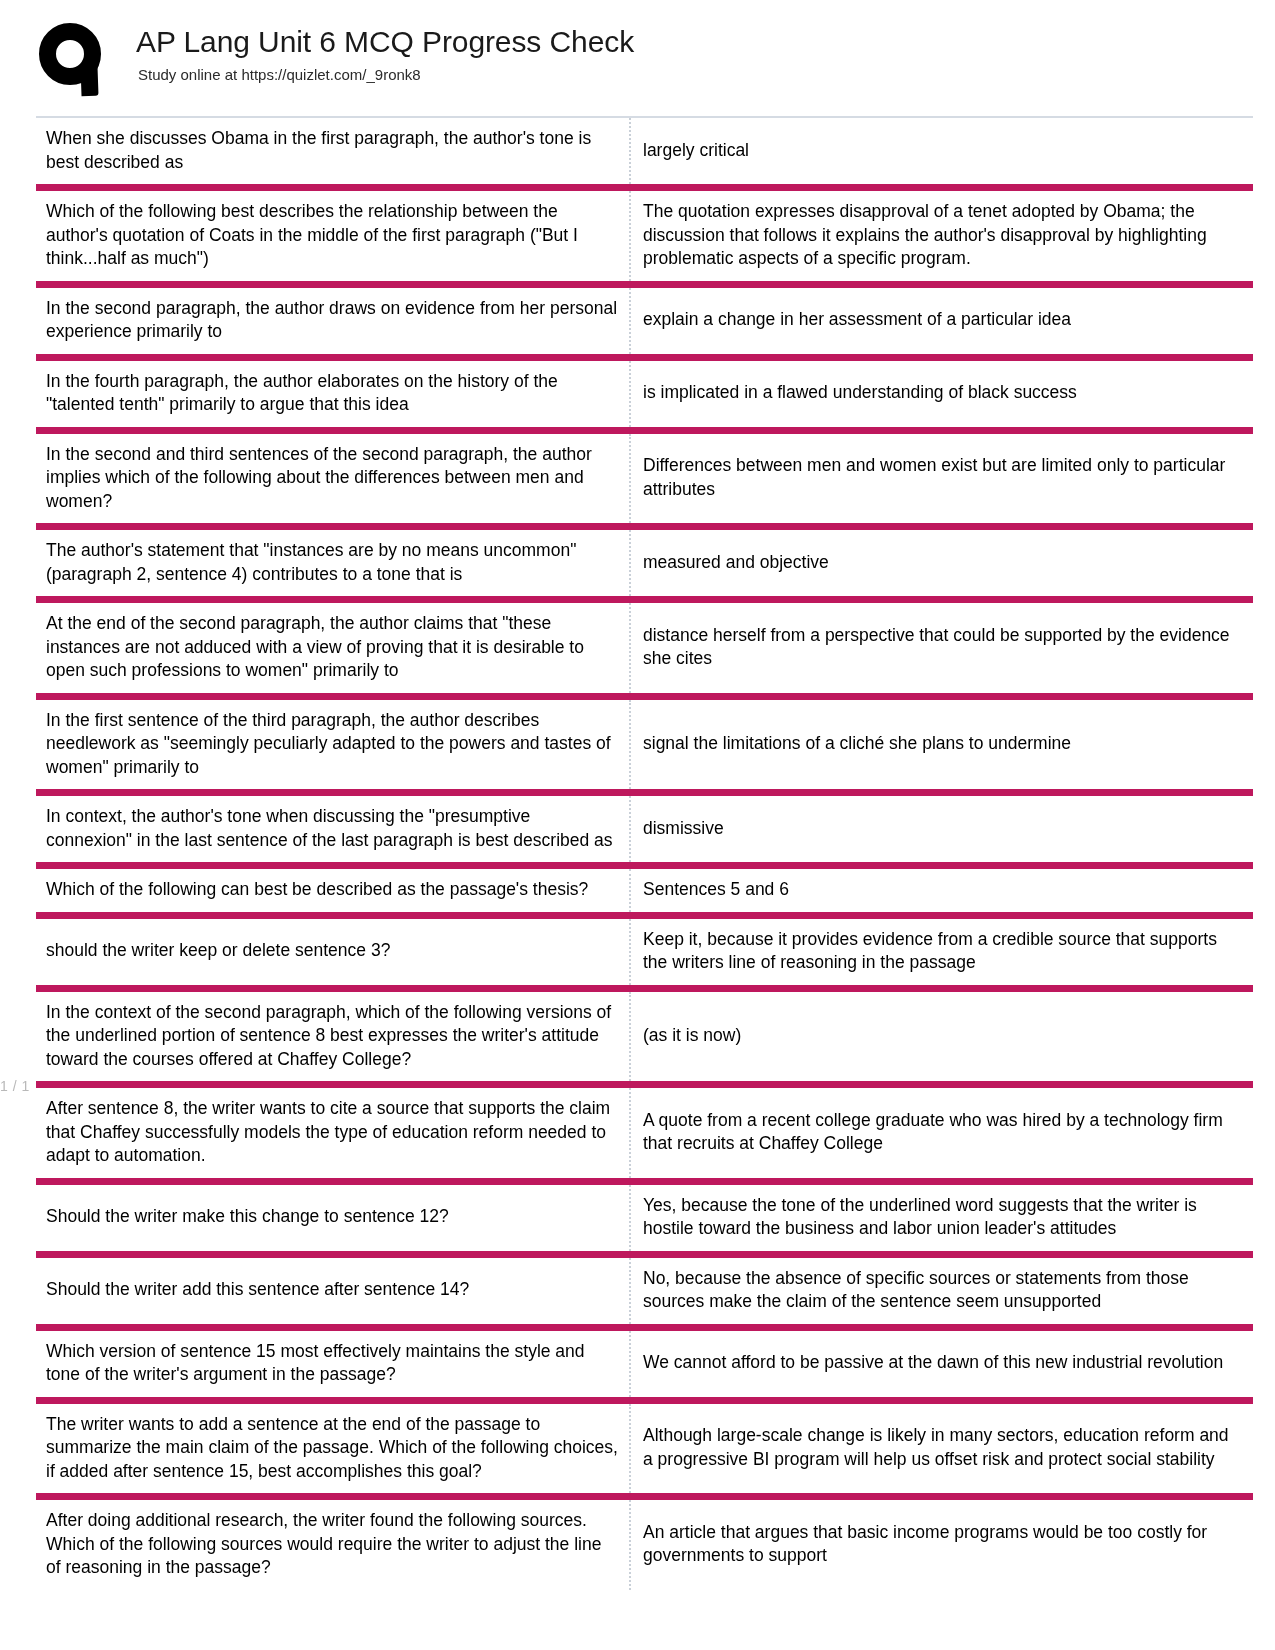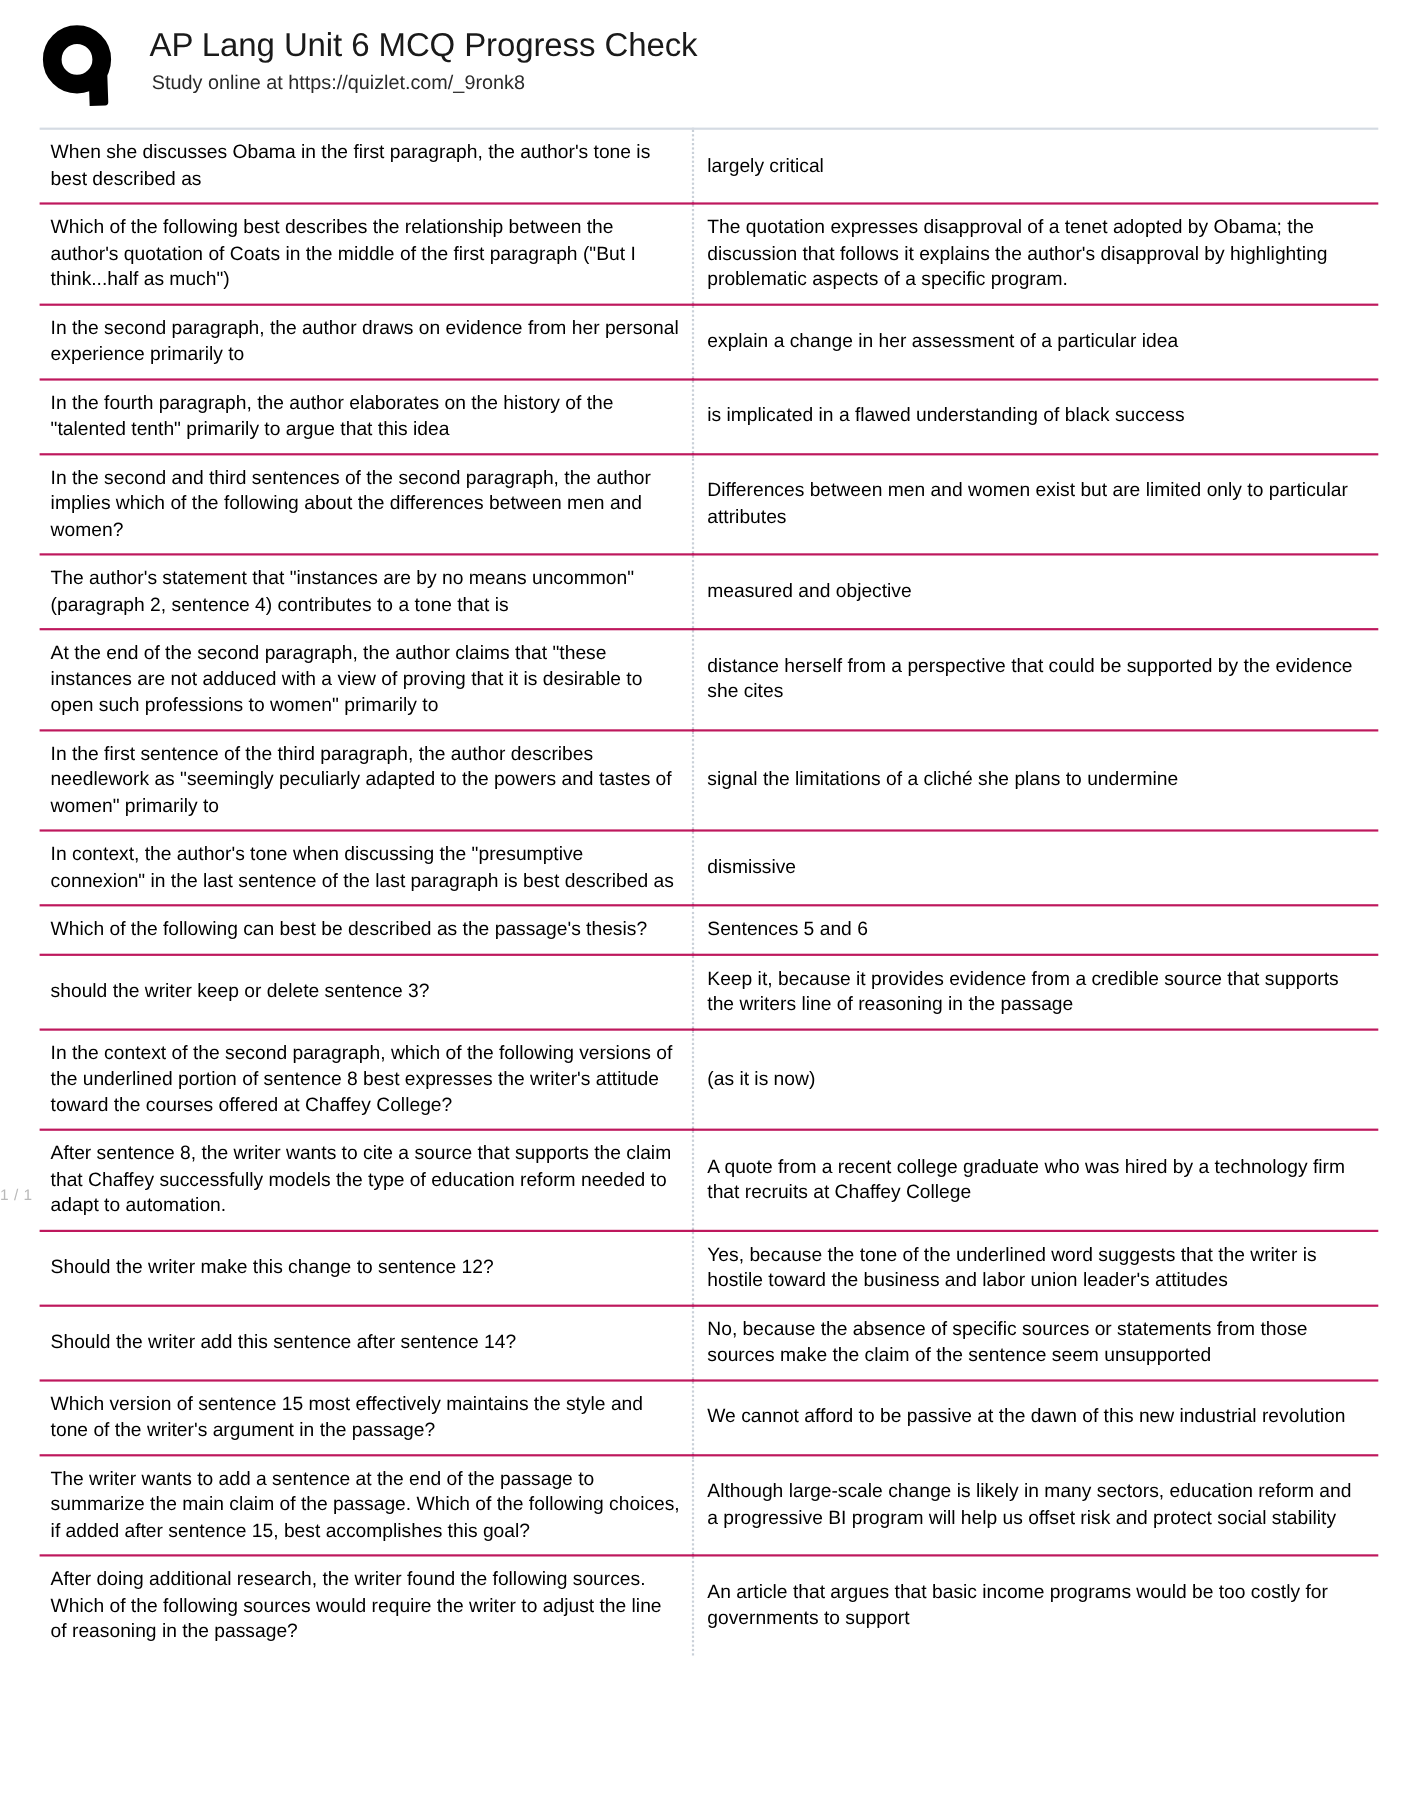--- a/index.html
+++ b/index.html
@@ -63,36 +63,36 @@
   }
   .doc-title {
     font-size: 30px;
     line-height: 36px;
     font-weight: normal;
     letter-spacing: -0.1px;
     color: #1a1a1a;
     margin: 0;
   }
   .doc-sub {
-    font-size: 18px;
+    font-size: 15px;
     line-height: 22px;
     color: #2a2a2a;
     margin: 4px 0 0 2px;
     font-family: "Liberation Sans", sans-serif;
   }
 
   
   .terms {
     width: 1183px;
     margin: 4px 0 0 6px;
     border-collapse: collapse;
     table-layout: fixed;
   }
   .terms tr {
-    border-top: 2px solid #be185d;
+    border-top: 7px solid #be185d;
   }
   .terms tr:first-child {
     border-top: 2px solid #d5dbe3;
   }
   .terms td {
     vertical-align: middle;
     font-size: 17.5px;
     line-height: 23.5px;
     padding: 9px 4px 10px 4px;
     color: #000;

